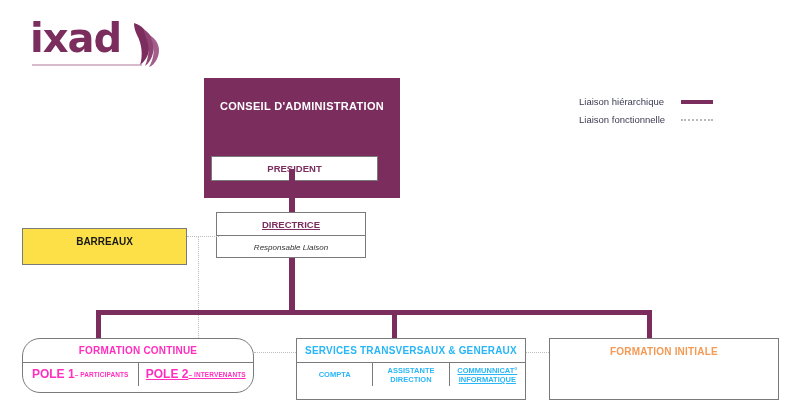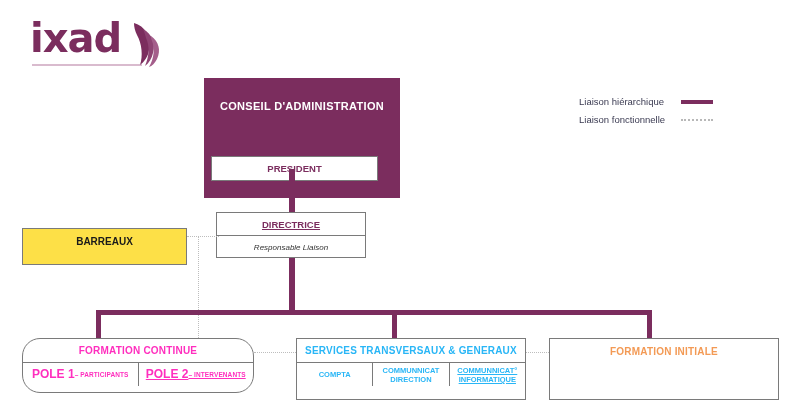--- a/index.html
+++ b/index.html
@@ -185,21 +185,21 @@
     </div>
   </div>
 
   <div class="bottom-box st-box">
     <div class="bb-head c-cyan">SERVICES TRANSVERSAUX &amp; GENERAUX</div>
     <div class="bb-subrow">
       <div class="bb-cell c-cyan">
         <span>COMPTA</span>
       </div>
       <div class="bb-cell c-cyan">
-        <span><span>COMMUNNICAT</span><br><span>DIRECTION</span></span>
+        <span><span>ASSISTANTE</span><br><span>DIRECTION</span></span>
       </div>
       <div class="bb-cell c-cyan">
         <span><span>COMMUNNICAT°</span><br><span>INFORMATIQUE</span></span>
       </div>
     </div>
   </div>
 
   <div class="bottom-box fi-box">
     <div class="bb-head c-orange" style="border-bottom:none;">FORMATION INITIALE</div>
   </div>

